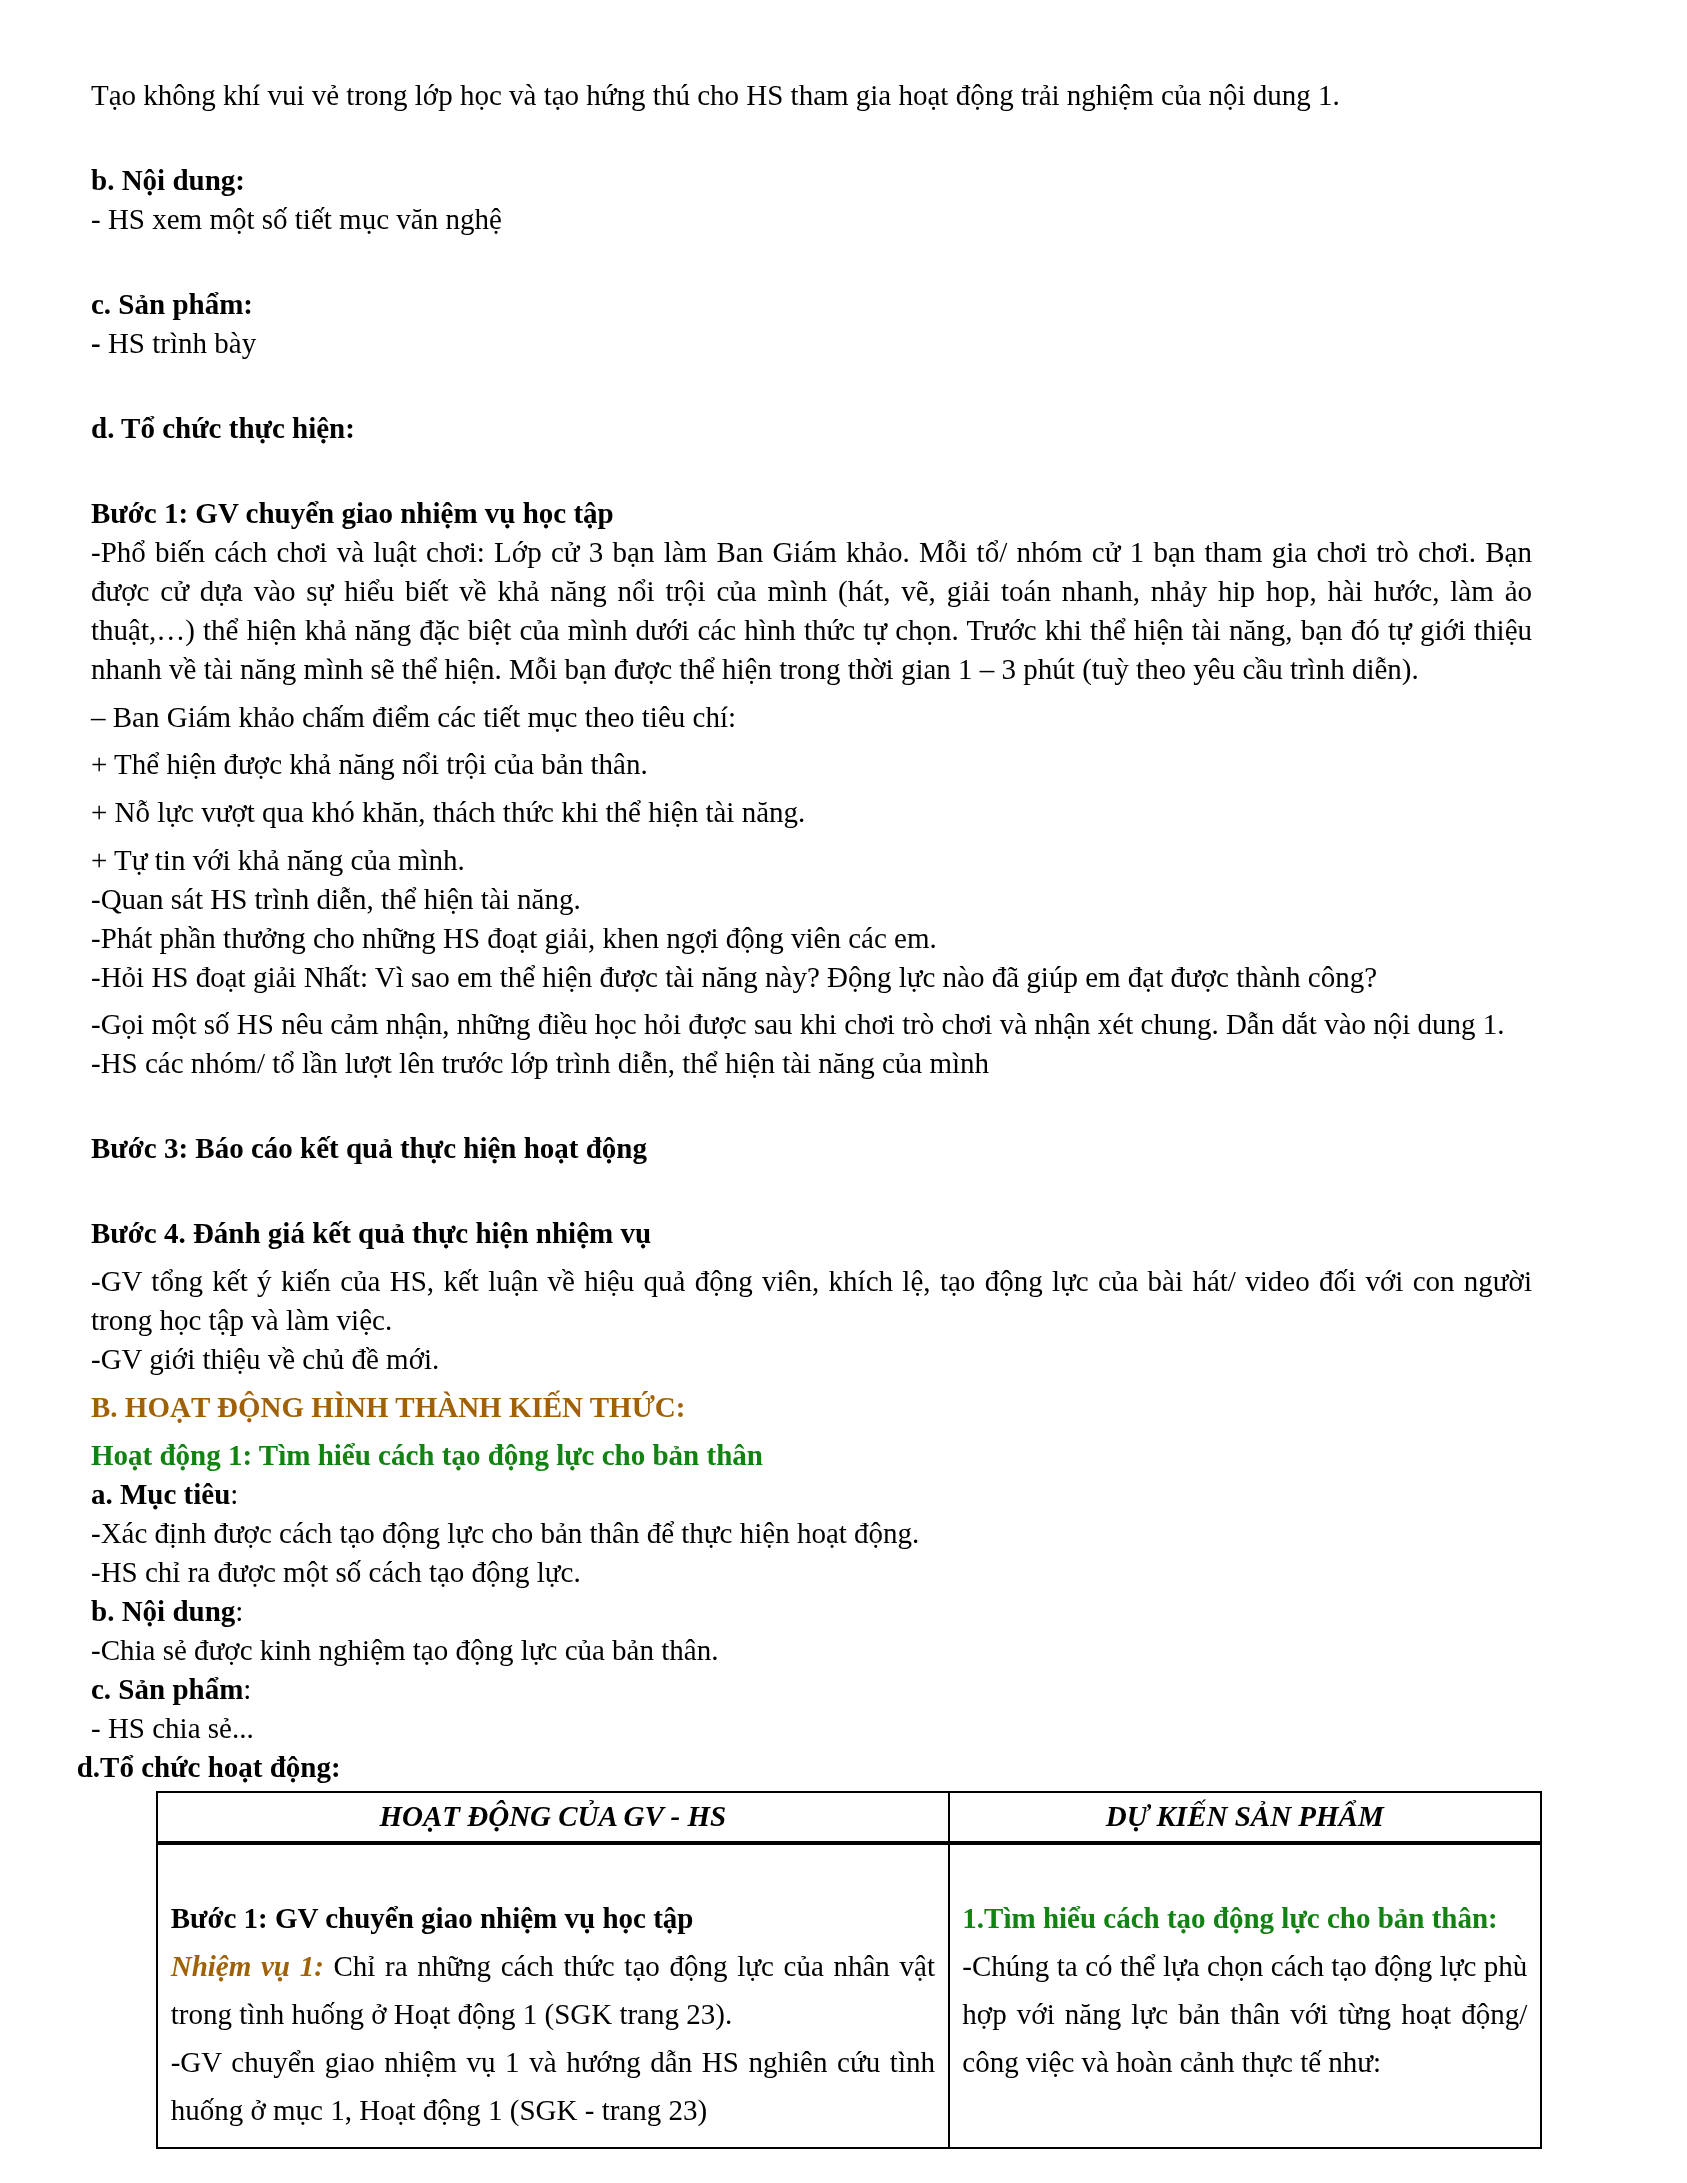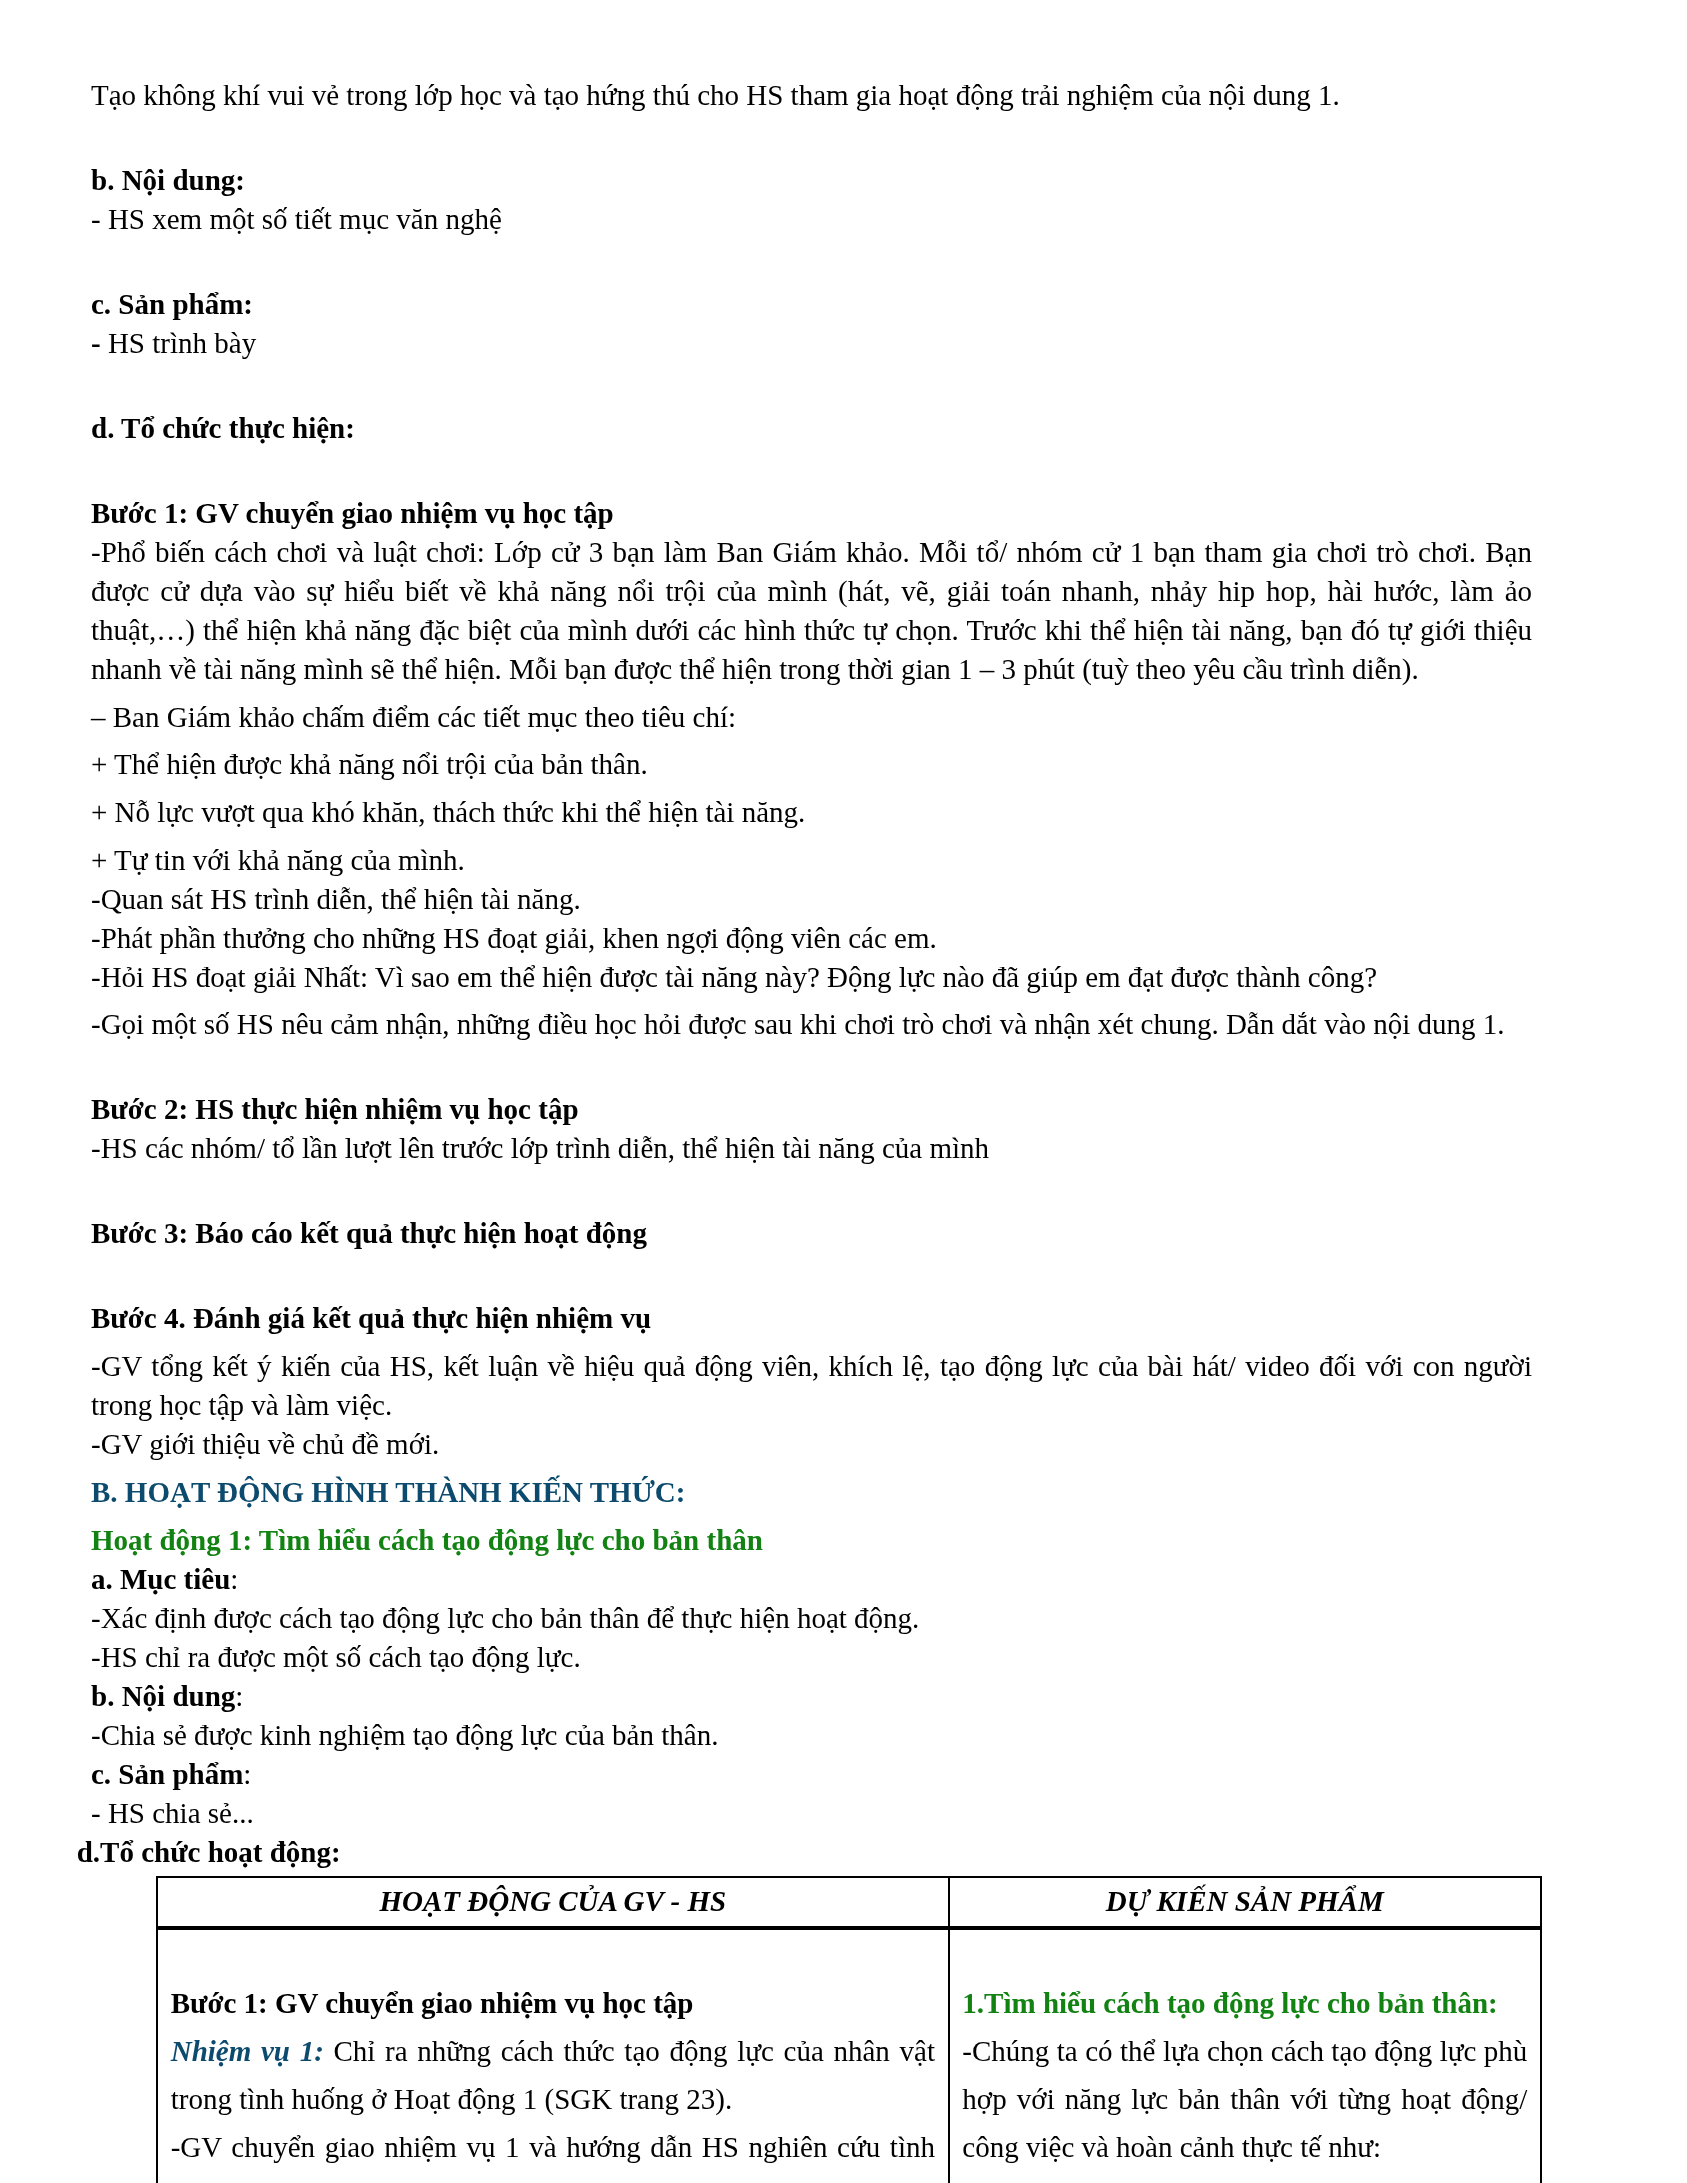--- a/index.html
+++ b/index.html
@@ -16,21 +16,21 @@
   }
   .content{
     position:absolute;
     left:91px;
     top:76px;
     width:1441px;
   }
   p{margin:0;text-align:justify;}
   .b{font-weight:bold;margin-top:46px;}
   .i{font-style:italic;}
-  .red{color:#0c4a6e;}
+  .red{color:#a16207;}
   .green{color:#128312;}
   .sp{margin-top:8.7px;}
   .outdent{margin-left:-14.3px;}
   table.activity{
     border-collapse:collapse;
     table-layout:fixed;
     width:1386px;
     margin-left:65px;
     margin-top:4.8px;
   }
@@ -76,21 +76,20 @@
     <p class="sp">– Ban Giám khảo chấm điểm các tiết mục theo tiêu chí:</p>
     <p class="sp">+ Thể hiện được khả năng nổi trội của bản thân.</p>
     <p class="sp">+ Nỗ lực vượt qua khó khăn, thách thức khi thể hiện tài năng.</p>
     <p class="sp">+ Tự tin với khả năng của mình.</p>
 
     <p>-Quan sát HS trình diễn, thể hiện tài năng.</p>
     <p>-Phát phần thưởng cho những HS đoạt giải, khen ngợi động viên các em.</p>
     <p>-Hỏi HS đoạt giải Nhất: Vì sao em thể hiện được tài năng này? Động lực nào đã giúp em đạt được thành công?</p>
     <p class="sp">-Gọi một số HS nêu cảm nhận, những điều học hỏi được sau khi chơi trò chơi và nhận xét chung. Dẫn dắt vào nội dung 1.</p>
 
-    <p class="b">Bước 2: HS thực hiện nhiệm vụ học tập</p>
     <p>-HS các nhóm/ tổ lần lượt lên trước lớp trình diễn, thể hiện tài năng của mình</p>
 
     <p class="b">Bước 3: Báo cáo kết quả thực hiện hoạt động</p>
 
     <p class="b">Bước 4. Đánh giá kết quả thực hiện nhiệm vụ</p>
     <p class="sp">-GV tổng kết ý kiến của HS, kết luận về hiệu quả động viên, khích lệ, tạo động lực của bài hát/ video đối với con người trong học tập và làm việc.</p>
     <p>-GV giới thiệu về chủ đề mới.</p>
 
     <p class="b red sp">B. HOẠT ĐỘNG HÌNH THÀNH KIẾN THỨC:</p>
     <p class="b green sp">Hoạt động 1: Tìm hiểu cách tạo động lực cho bản thân</p>

